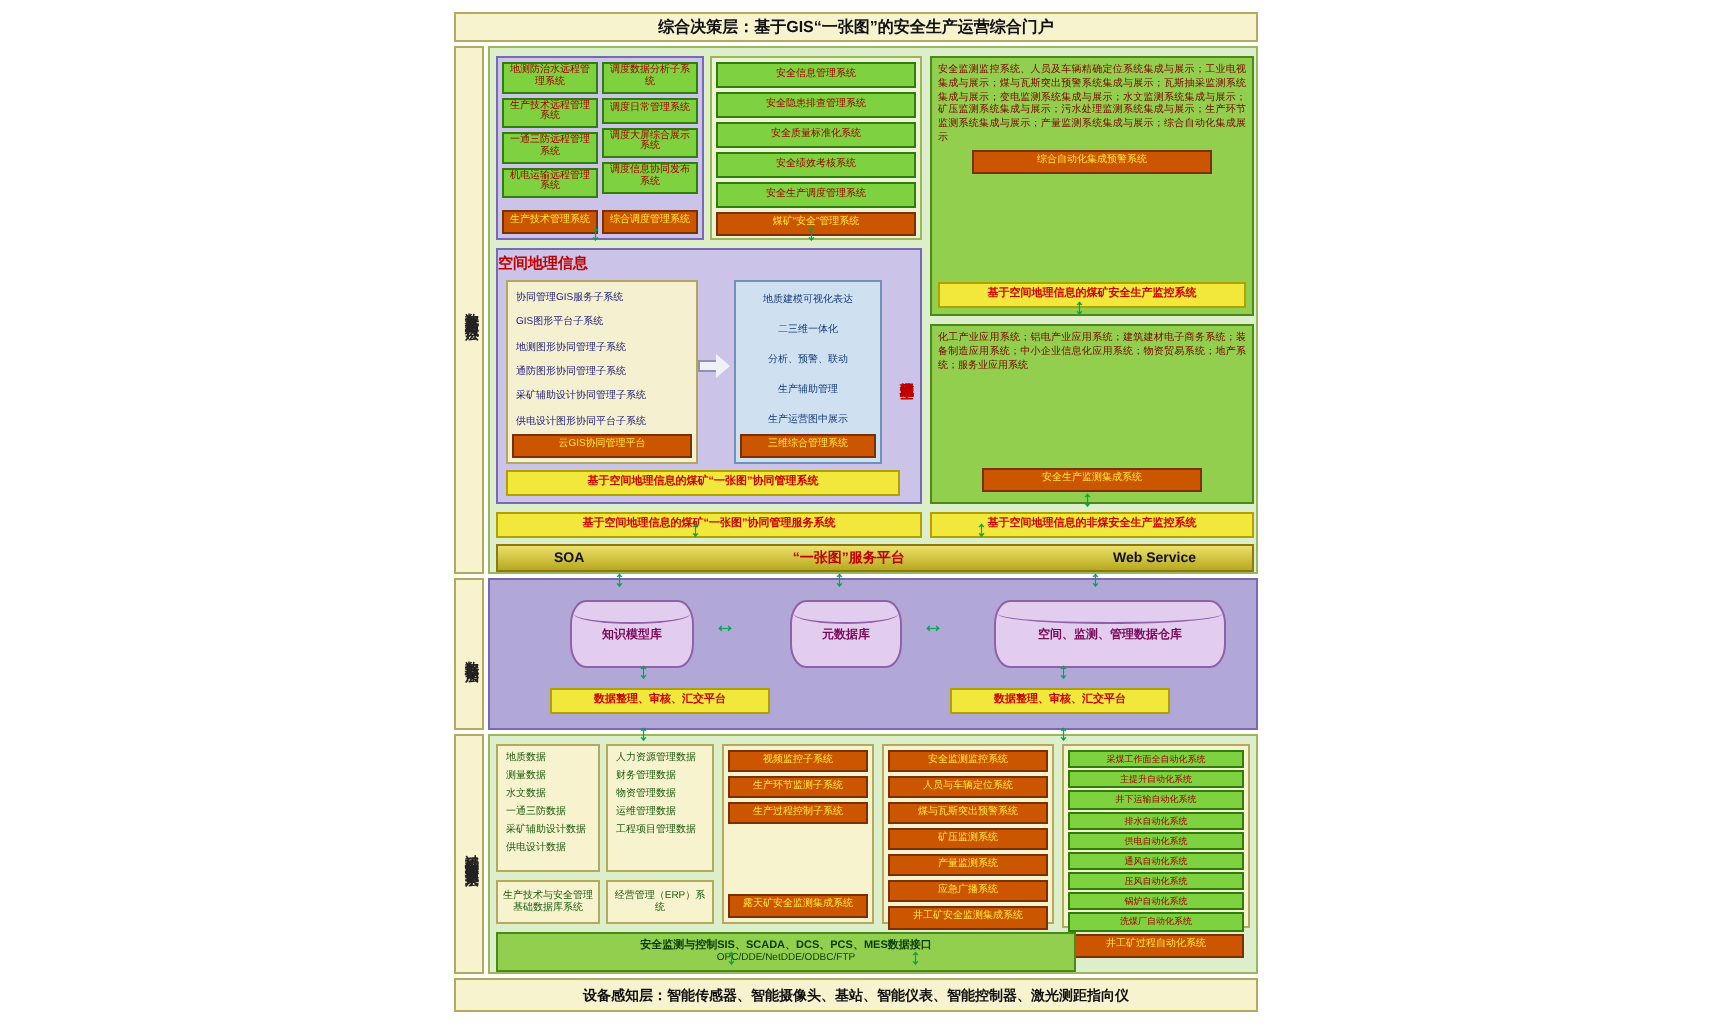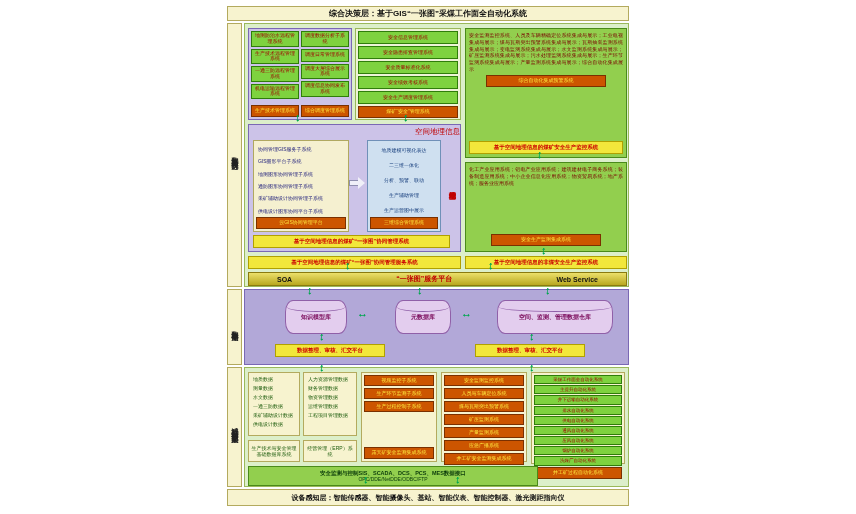--- a/index.html
+++ b/index.html
@@ -49,21 +49,21 @@
   
   .panelB { left:110px; top:4px; width:106px; height:92px; background:#eef3d6; border:1px solid #9ab85a;
     display:flex; flex-direction:column; padding:2px; }
   .panelB .list { flex:1; display:flex; flex-direction:column; }
   
   .panelC { left:220px; top:4px; width:162px; height:130px; display:flex; flex-direction:column; padding:3px; }
   .panelC .obox { width:120px; margin:2px auto 0; }
   .panelC .ybar { margin-top:auto; min-height:13px; }
   
   .gisPanel { left:3px; top:100px; width:213px; height:128px; }
-  .gis-title { position:absolute; top:2px; left:0; width:100%; text-align:right; font-size:7.5px; font-weight:normal; color:#c00000; }
+  .gis-title { position:absolute; top:2px; left:0; width:100%; text-align:left; font-size:7.5px; font-weight:bold; color:#c00000; }
   .gis-left { position:absolute; left:4px; top:15px; width:96px; height:92px; background:#f5f0d0; border:1px solid #b0a860;
     display:flex; flex-direction:column; padding:2px; }
   .gis-left .list { flex:1; display:flex; flex-direction:column; justify-content:space-around; }
   .gis-right { position:absolute; left:118px; top:15px; width:74px; height:92px; background:#cfe0f0; border:1px solid #7090b8;
     display:flex; flex-direction:column; padding:2px; }
   .gis-right .list { flex:1; display:flex; flex-direction:column; justify-content:space-around; }
   .gis-right .gis-line { color:#123a7a; text-align:center; }
   .gis-side { position:absolute; right:1px; top:14px; height:94px; width:14px; display:flex; align-items:center; justify-content:center; }
   .gis-side .vtext { color:#c00000; font-size:7px; letter-spacing:0; }
   .gis-bottom { position:absolute; left:4px; top:110px; width:197px; height:13px; }
@@ -107,21 +107,21 @@
   
   .varr, .harr { position:absolute; color:#00a651; font-weight:bold; font-size:11px; line-height:1; z-index:5;
     text-shadow:0 0 0.5px #00a651; }
 </style>
 </head>
 <body>
 
 <div class="stage">
   <div class="diagram">
 
-    <div class="title-bar">综合决策层：基于GIS“一张图”采煤工作面全自动化系统</div>
+    <div class="title-bar">综合决策层：基于GIS“一张图”的安全生产运营综合门户</div>
 
     <div class="layer-label" style="top:17px;height:264px">
       <span class="vtext">数据整合与执行层</span>
     </div>
     <div class="layer-label" style="top:283px;height:76px">
       <span class="vtext">数据存储层</span>
     </div>
     <div class="layer-label" style="top:361px;height:120px">
       <span class="vtext">过程控制与数据采集层</span>
     </div>

